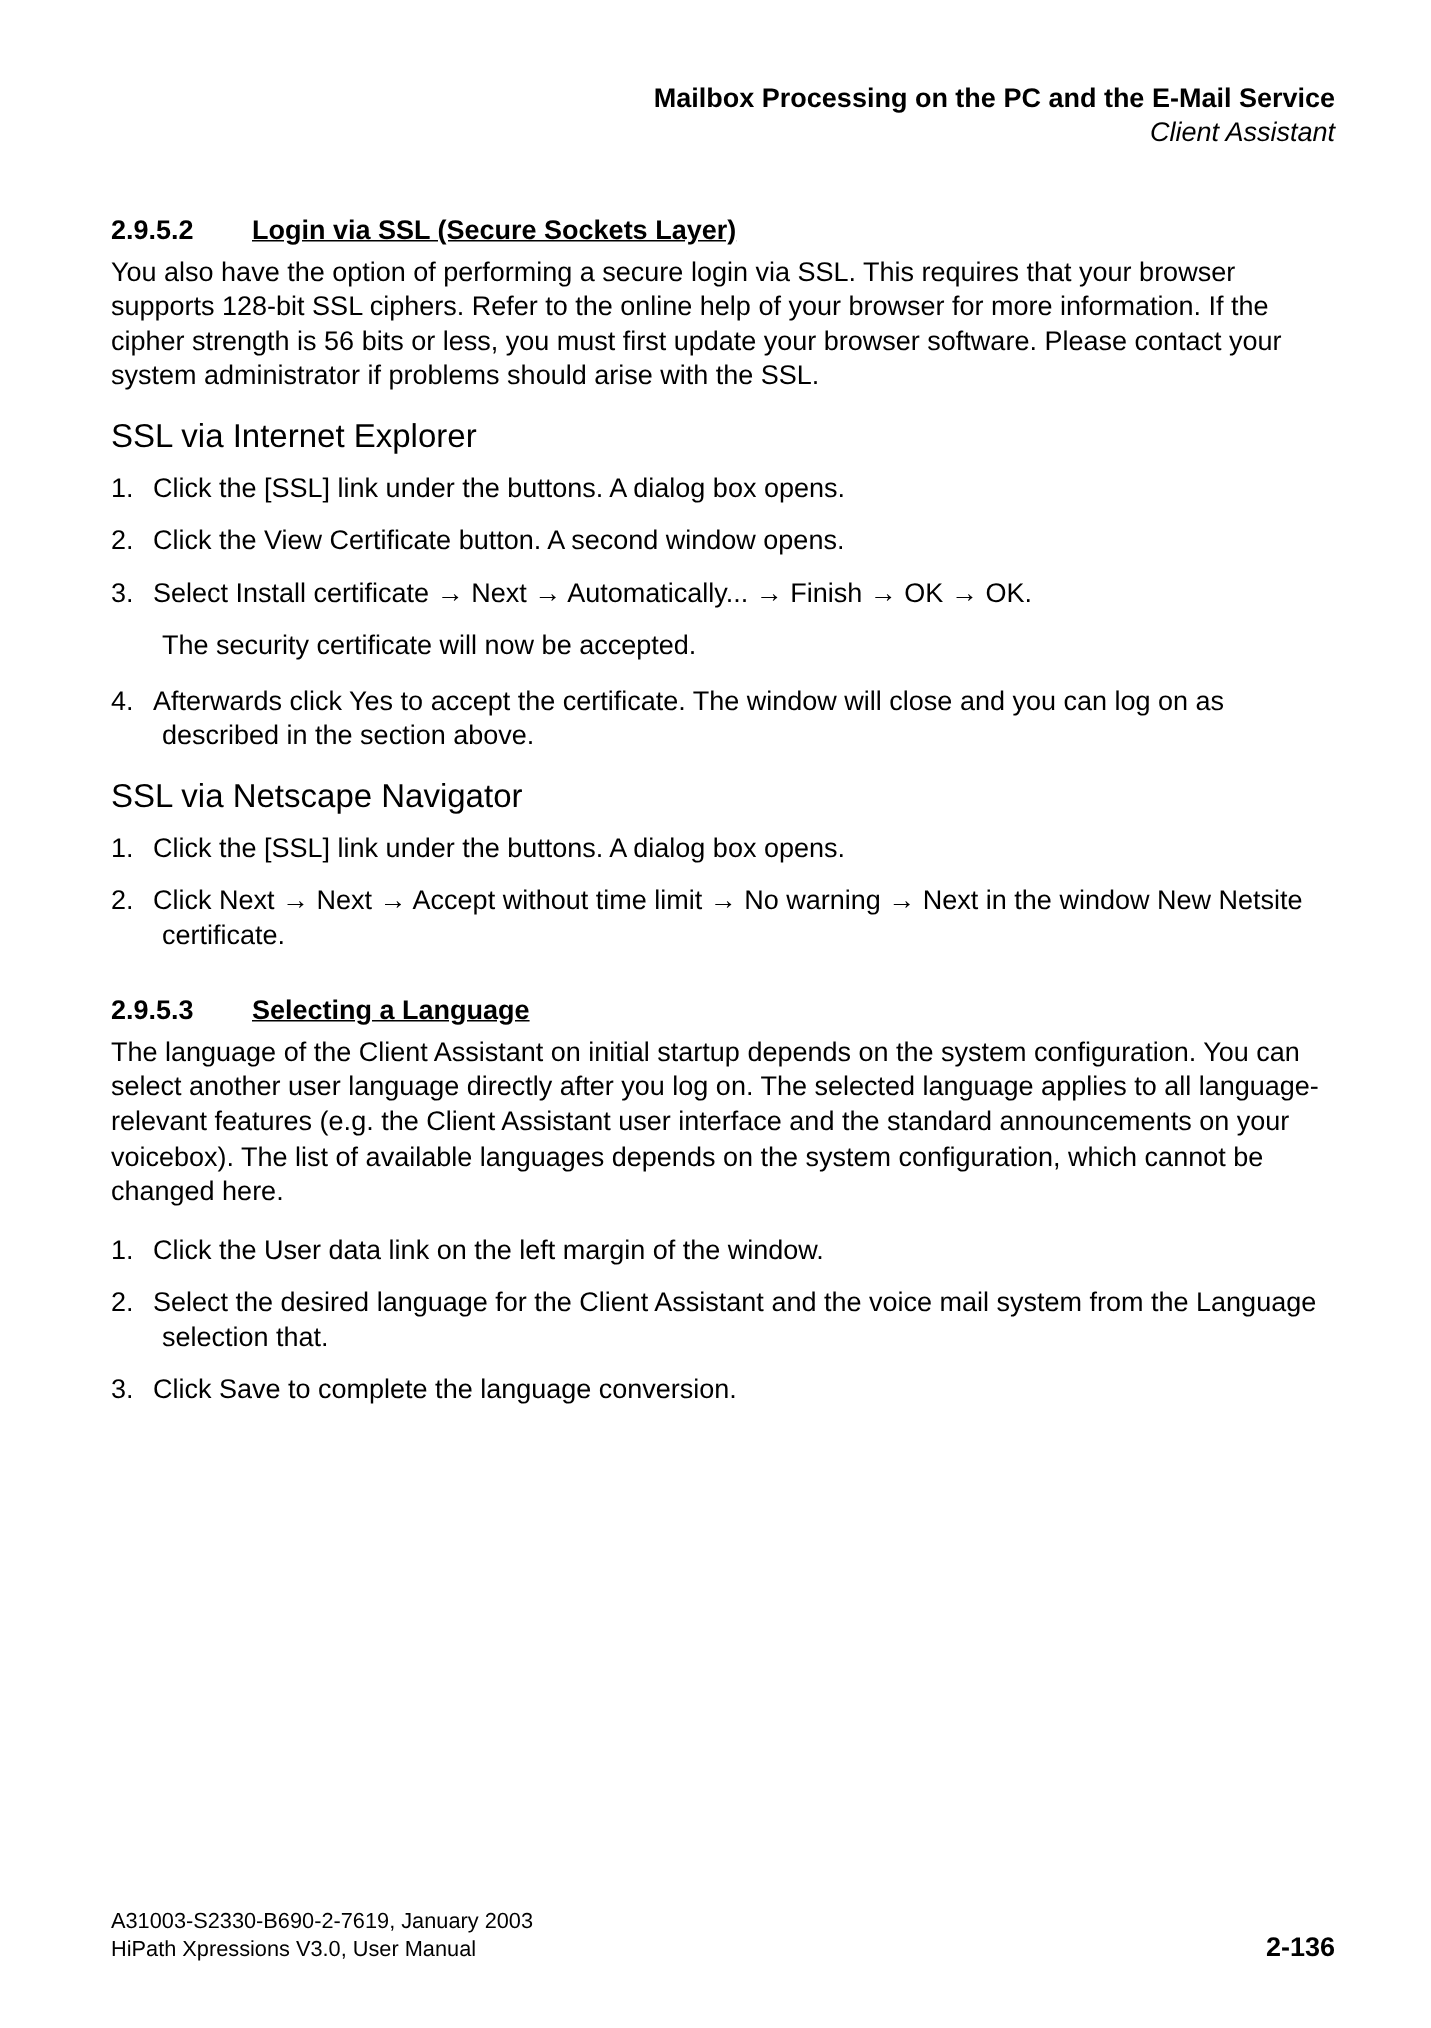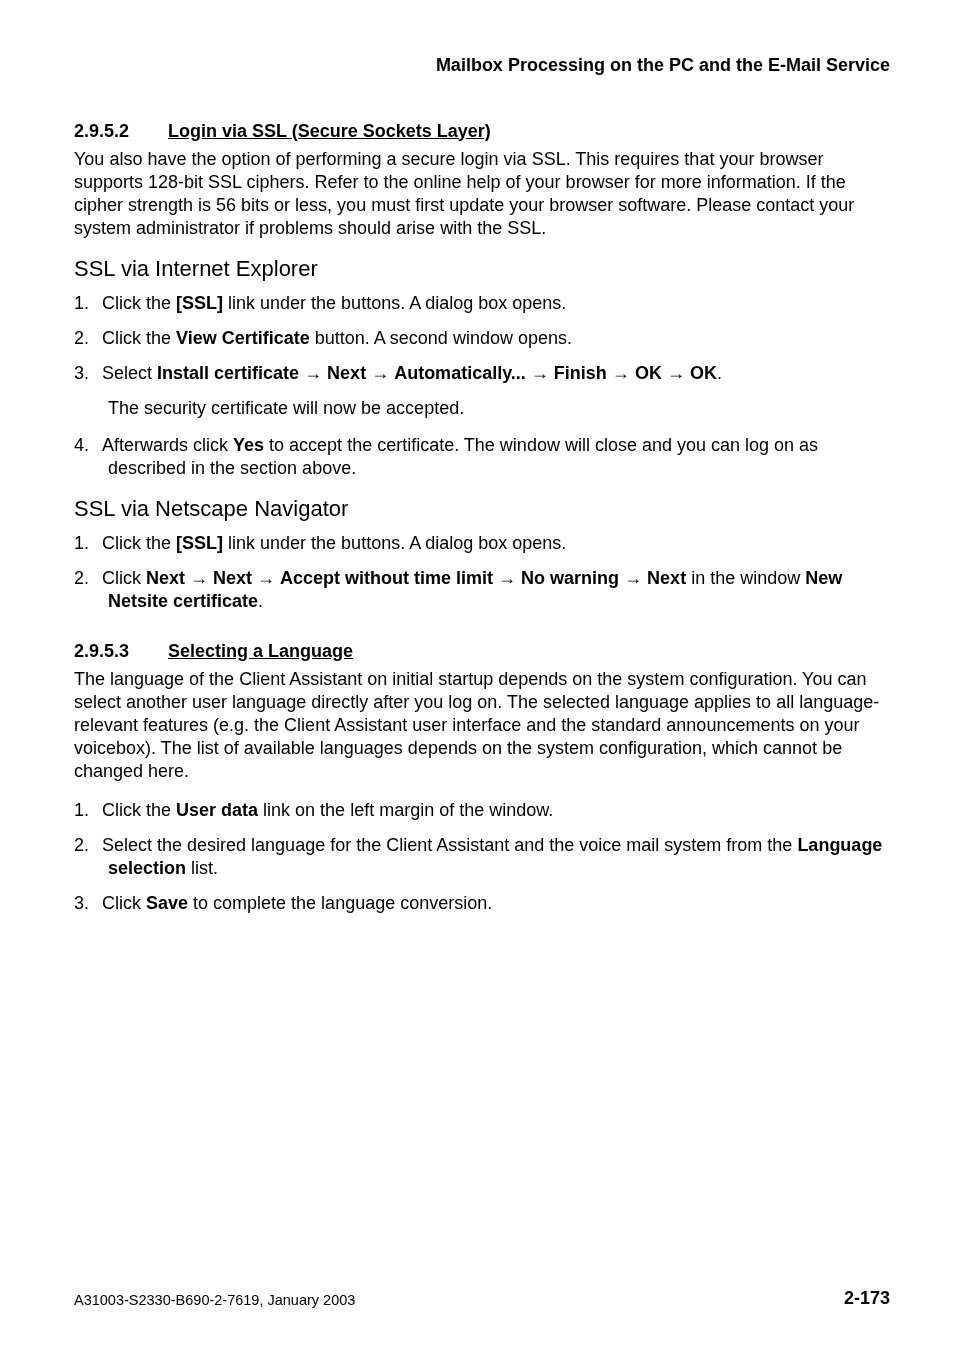--- a/index.html
+++ b/index.html
@@ -80,29 +80,30 @@
     font-size: 14.5px;
     line-height: 1.3;
   }
   .footer-right {
     position: absolute;
     right: 0;
     bottom: 0;
     font-size: 18px;
     font-weight: bold;
   }
-  .bold { font-weight: bold; }
+  .bold { font-weight: normal; }
   .arrow { font-family: inherit; }
 </style>
 </head>
 <body>
 <div class="page">
 
   <div class="running-head">
     <div class="rh-title">Mailbox Processing on the PC and the E-Mail Service</div>
+    <div class="rh-sub">Client Assistant</div>
   </div>
 
   <div class="sec-head">
     <span class="sec-num">2.9.5.2</span><span>Login via SSL (Secure Sockets Layer)</span>
   </div>
   <div class="para">You also have the option of performing a secure login via SSL. This requires that your browser supports 128-bit SSL ciphers. Refer to the online help of your browser for more information. If the cipher strength is 56 bits or less, you must first update your browser software. Please contact your system administrator if problems should arise with the SSL.</div>
 
   <div class="sub-head">SSL via Internet Explorer</div>
   <ol class="num-list">
     <li>
@@ -134,24 +135,25 @@
 
   <div class="sec-head" style="margin-top:28px">
     <span class="sec-num">2.9.5.3</span><span>Selecting a Language</span>
   </div>
   <div class="para">The language of the Client Assistant on initial startup depends on the system configuration. You can select another user language directly after you log on. The selected language applies to all language-relevant features (e.g. the Client Assistant user interface and the standard announcements on your voicebox). The list of available languages depends on the system configuration, which cannot be changed here.</div>
   <ol class="num-list">
     <li>
       <span class="li-num">1.</span><span>Click the </span><span class="bold">User data</span><span> link on the left margin of the window.</span>
     </li>
     <li>
-      <span class="li-num">2.</span><span>Select the desired language for the Client Assistant and the voice mail system from the </span><span class="bold">Language selection</span><span> list.</span>
+      <span class="li-num">2.</span><span>Select the desired language for the Client Assistant and the voice mail system from the </span><span class="bold">Language selection</span><span> that.</span>
     </li>
     <li>
       <span class="li-num">3.</span><span>Click </span><span class="bold">Save</span><span> to complete the language conversion.</span>
     </li>
   </ol>
 
   <div class="footer">
     <div>A31003-S2330-B690-2-7619, January 2003</div>
-    <div class="footer-right">2-173</div>
+    <div>HiPath Xpressions V3.0, User Manual</div>
+    <div class="footer-right">2-136</div>
   </div>
 </div>
 
 </body></html>

